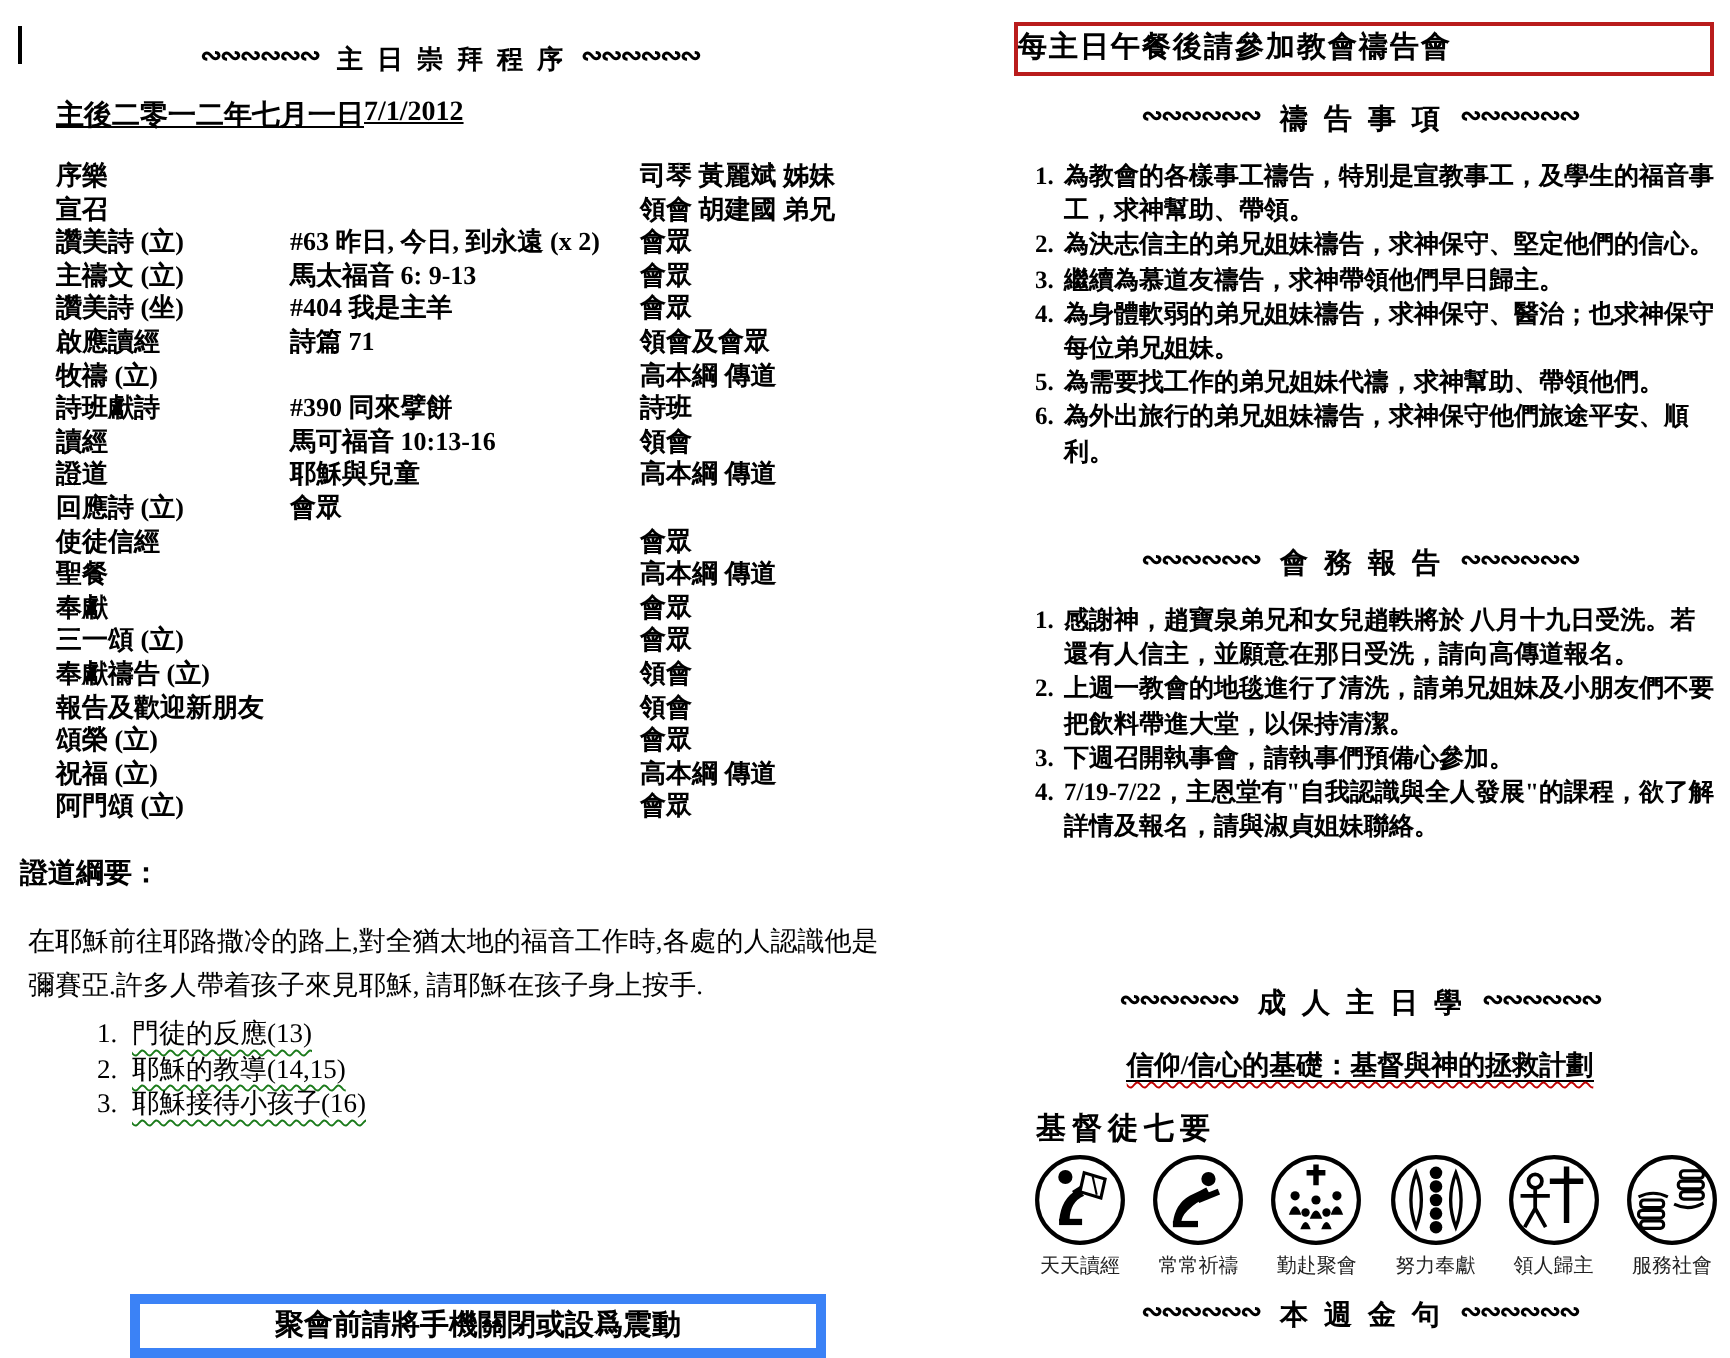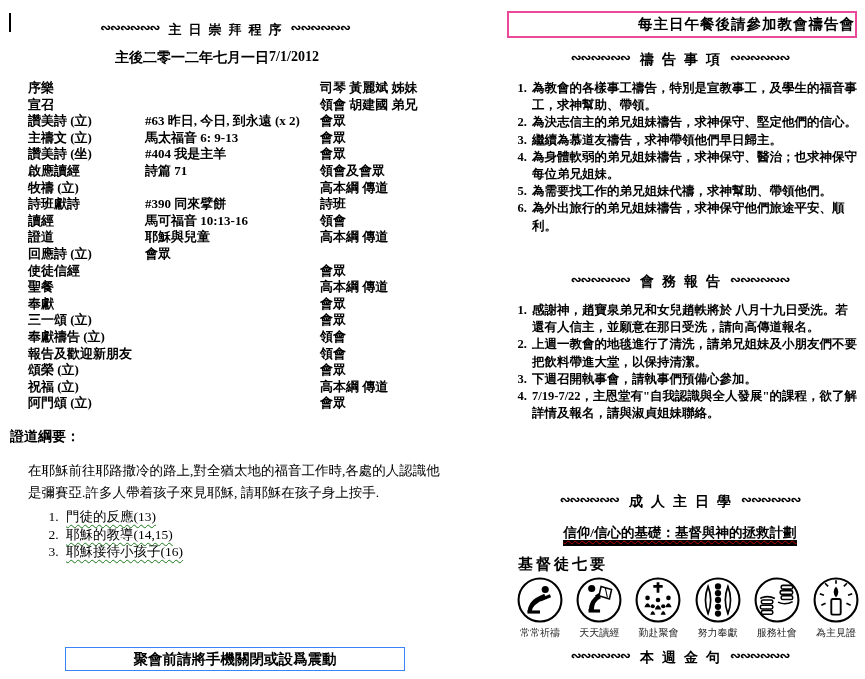--- a/index.html
+++ b/index.html
@@ -4,48 +4,48 @@
 <style>
   html,body{margin:0;padding:0;background:#fff;}
   body{width:865px;height:679px;position:relative;overflow:hidden;
        font-family:"Liberation Serif","DejaVu Serif",serif;color:#000;}
   .abs{position:absolute;}
   
   .cursor{left:9px;top:13px;width:2px;height:19px;background:#000;}
   .title-row{left:10px;top:20px;width:430px;text-align:center;white-space:nowrap;}
   .title-row h1{display:inline;font-size:13px;font-weight:bold;letter-spacing:7px;margin:0 2px 0 9px;}
   .orn{font-size:13px;font-weight:bold;letter-spacing:-1px;vertical-align:2px;}
-  .date-row{left:28px;top:49px;width:378px;display:flex;justify-content:center;
-            font-size:14px;font-weight:bold;}
+  .date-row{left:28px;top:49px;width:378px;display:flex;justify-content:flex-start;
+            font-size:14px;font-weight:bold;text-decoration:underline;}
   .worship{left:28px;top:80px;width:414px;font-size:13px;font-weight:bold;}
   .wrow{display:flex;line-height:16.6px;}
   .wrow .c1{width:117px;flex:none;}
   .wrow .c2{width:175px;flex:none;}
   .wrow .c3{flex:1;}
   .outline{left:10px;top:428px;width:436px;font-family:Liberation Serif, serif;}
   .outline-h{font-size:14px;font-weight:bold;}
-  .outline p{margin:14px 0 0 18px;font-size:13.5px;line-height:22px;}
+  .outline p{margin:14px 0 0 4px;font-size:13.5px;line-height:22px;}
   .outline ol{margin:4px 0 0 0;padding-left:52px;font-size:13.5px;line-height:17.5px;}
   .outline li{padding-left:4px;}
-  .foot-box{left:65px;top:647px;width:338px;height:22px;border:1px solid #3b82f6;
+  .foot-box{left:65px;top:647px;width:338px;height:22px;border:5px solid #3b82f6;
             text-align:center;font-size:14.5px;font-weight:bold;line-height:22px;}
   
-  .top-box{left:507px;top:11px;width:346px;height:23px;border:2px solid #ec4899;
-           text-align:right;font-size:14.5px;font-weight:bold;line-height:23px;letter-spacing:1px;}
+  .top-box{left:507px;top:11px;width:346px;height:23px;border:2px solid #b91c1c;
+           text-align:left;font-size:14.5px;font-weight:bold;line-height:23px;letter-spacing:1px;}
   .sec-h{width:370px;text-align:center;font-size:14px;font-weight:bold;white-space:nowrap;}
   .sec-h .ht{letter-spacing:8px;margin:0 2px 0 10px;}
   .prayer-h{left:495px;top:50px;}
   .prayer-list{left:502px;top:80px;width:356px;}
   .rlist{margin:0;padding-left:28px;font-size:12.5px;font-weight:bold;line-height:17.2px;}
   .rlist li{padding-left:2px;}
   .affairs-h{left:495px;top:272px;}
   .affairs-list{left:502px;top:302px;width:356px;}
   .ss-h{left:495px;top:492px;}
   .ss-topic{left:495px;top:524px;width:370px;text-align:center;font-size:13.5px;font-weight:bold;}
-  .ss-topic span{border-bottom:6px solid #000000;}
+  .ss-topic span{border-bottom:1px solid #000000;}
   .wavy-red{text-decoration:underline;text-decoration-style:wavy;
             text-decoration-color:#c00000;text-decoration-thickness:1px;text-underline-offset:3px;}
   .wavy-green{text-decoration:underline;text-decoration-style:wavy;
             text-decoration-color:#1a7a1a;text-decoration-thickness:1px;text-underline-offset:3px;}
   .seven-title{left:518px;top:555px;width:338px;text-align:left;
                font-size:15px;font-weight:bold;letter-spacing:3px;
                font-family:"Liberation Sans","DejaVu Sans",sans-serif;}
   .seven-row{left:517px;top:577px;width:342px;display:flex;justify-content:space-between;}
   .seven-item{width:46px;text-align:center;}
   .seven-item svg{display:block;margin:0 auto;}
@@ -244,38 +244,38 @@
 <div class="abs ss-topic">
   <span class="wavy-red">信仰/信心的基礎：基督與神的拯救計劃</span>
 </div>
 
 <div class="abs seven-title">基督徒七要</div>
 
 <div class="abs seven-row">
   <div class="seven-item">
     <svg width="46" height="46" viewBox="0 0 44 44">
       <circle cx="22" cy="22" r="20.5" fill="none" stroke="#000" stroke-width="2"></circle>
-      <circle cx="27" cy="12" r="3.4" fill="#000"></circle>
-      <path d="M10 33 Q11 24 18 20 Q24 17 26 16 L28 20 Q21 23 17 27 Q14 30 14 33 Z" fill="#000"></path>
-      <rect x="10" y="32" width="12" height="3" fill="#000"></rect>
-      <path d="M22 22 L32 18" stroke="#000" stroke-width="3"></path>
-    </svg>
-    <div class="seven-label">常常祈禱</div>
-  </div>
-  <div class="seven-item">
-    <svg width="46" height="46" viewBox="0 0 44 44">
-      <circle cx="22" cy="22" r="20.5" fill="none" stroke="#000" stroke-width="2"></circle>
       <circle cx="15" cy="11" r="3.4" fill="#000"></circle>
       <path d="M12 32 Q13 21 21 17 L24 20 Q17 23 17 32 Z" fill="#000"></path>
       <rect x="12" y="31" width="11" height="3" fill="#000"></rect>
       <path d="M19 19 L27 14" stroke="#000" stroke-width="3"></path>
       <path d="M24 9 L34 12 L32 21 L22 18 Z" fill="#fff" stroke="#000" stroke-width="1.5"></path>
       <path d="M28 10.5 L30 19.5" stroke="#000" stroke-width="1"></path>
     </svg>
     <div class="seven-label">天天讀經</div>
+  </div>
+  <div class="seven-item">
+    <svg width="46" height="46" viewBox="0 0 44 44">
+      <circle cx="22" cy="22" r="20.5" fill="none" stroke="#000" stroke-width="2"></circle>
+      <circle cx="27" cy="12" r="3.4" fill="#000"></circle>
+      <path d="M10 33 Q11 24 18 20 Q24 17 26 16 L28 20 Q21 23 17 27 Q14 30 14 33 Z" fill="#000"></path>
+      <rect x="10" y="32" width="12" height="3" fill="#000"></rect>
+      <path d="M22 22 L32 18" stroke="#000" stroke-width="3"></path>
+    </svg>
+    <div class="seven-label">常常祈禱</div>
   </div>
   <div class="seven-item">
     <svg width="46" height="46" viewBox="0 0 44 44">
       <circle cx="22" cy="22" r="20.5" fill="none" stroke="#000" stroke-width="2"></circle>
       <path d="M22 5 V15 M17.5 9 H26.5" stroke="#000" stroke-width="2.6"></path>
       <circle cx="12" cy="20" r="2.2" fill="#000"></circle>
         <path d="M9 29 Q12 21 15 29 Z" fill="#000"></path>
       <circle cx="22" cy="22" r="2.2" fill="#000"></circle>
         <path d="M19 31 Q22 23 25 31 Z" fill="#000"></path>
       <circle cx="32" cy="20" r="2.2" fill="#000"></circle>
@@ -296,47 +296,39 @@
         <circle cx="22" cy="28.5" r="3" fill="#000"></circle>
       <circle cx="22" cy="35" r="3" fill="#000"></circle>
       <path d="M12.5 9 Q7.5 22 12.5 35 Q17.5 22 12.5 9 Z" fill="none" stroke="#000" stroke-width="1.6"></path>
       <path d="M31.5 9 Q26.5 22 31.5 35 Q36.5 22 31.5 9 Z" fill="none" stroke="#000" stroke-width="1.6"></path>
     </svg>
     <div class="seven-label">努力奉獻</div>
   </div>
   <div class="seven-item">
     <svg width="46" height="46" viewBox="0 0 44 44">
       <circle cx="22" cy="22" r="20.5" fill="none" stroke="#000" stroke-width="2"></circle>
+      <path d="M28 6 V33 M20 13 H36" stroke="#000" stroke-width="2.6" fill="none"></path>
+      <circle cx="13" cy="13" r="3.2" fill="none" stroke="#000" stroke-width="1.8"></circle>
+      <path d="M13 16 V26 M6 20 H20 M13 26 L8 35 M13 26 L18 35" stroke="#000" stroke-width="1.8" fill="none"></path>
+    </svg>
+    <div class="seven-label">領人歸主</div>
+  </div>
+  <div class="seven-item">
+    <svg width="46" height="46" viewBox="0 0 44 44">
+      <circle cx="22" cy="22" r="20.5" fill="none" stroke="#000" stroke-width="2"></circle>
       <g stroke="#000" fill="none" stroke-width="1.5">
         <rect x="26" y="8" width="11" height="3.6" rx="1.6"></rect>
         <rect x="25" y="13" width="12" height="3.6" rx="1.6"></rect>
         <rect x="26" y="18" width="11" height="3.6" rx="1.6"></rect>
         <path d="M23 24 Q30 27.5 37 23.5"></path>
         <rect x="7" y="22" width="11" height="3.6" rx="1.6"></rect>
         <rect x="6" y="27" width="12" height="3.6" rx="1.6"></rect>
         <rect x="7" y="32" width="11" height="3.6" rx="1.6"></rect>
         <path d="M6 20.5 Q13 17 20 20.5"></path>
       </g>
     </svg>
     <div class="seven-label">服務社會</div>
   </div>
-  <div class="seven-item">
-    <svg width="46" height="46" viewBox="0 0 44 44">
-      <circle cx="22" cy="22" r="20.5" fill="none" stroke="#000" stroke-width="2"></circle>
-      <path d="M22 9 Q26.5 14 22 19.5 Q17.5 14 22 9 Z" fill="#000"></path>
-      <rect x="17.5" y="21" width="9" height="15" rx="1.5" fill="none" stroke="#000" stroke-width="1.8"></rect>
-      <g stroke="#000" stroke-width="1.6">
-        <path d="M22 3 V6.5"></path>
-          <path d="M11.5 6 L14.5 9"></path>
-          <path d="M32.5 6 L29.5 9"></path>
-        <path d="M6.5 16 L10.5 17.5"></path>
-          <path d="M37.5 16 L33.5 17.5"></path>
-        <path d="M8 27 L12 25"></path>
-          <path d="M36 27 L32 25"></path>
-      </g>
-    </svg>
-    <div class="seven-label">為主見證</div>
-  </div>
 </div>
 
 <div class="abs sec-h gold-h">
   <span class="orn">∾∾∾∾∾∾</span><span class="ht">本週金句</span><span class="orn">∾∾∾∾∾∾</span>
 </div>
 
 </body></html>

